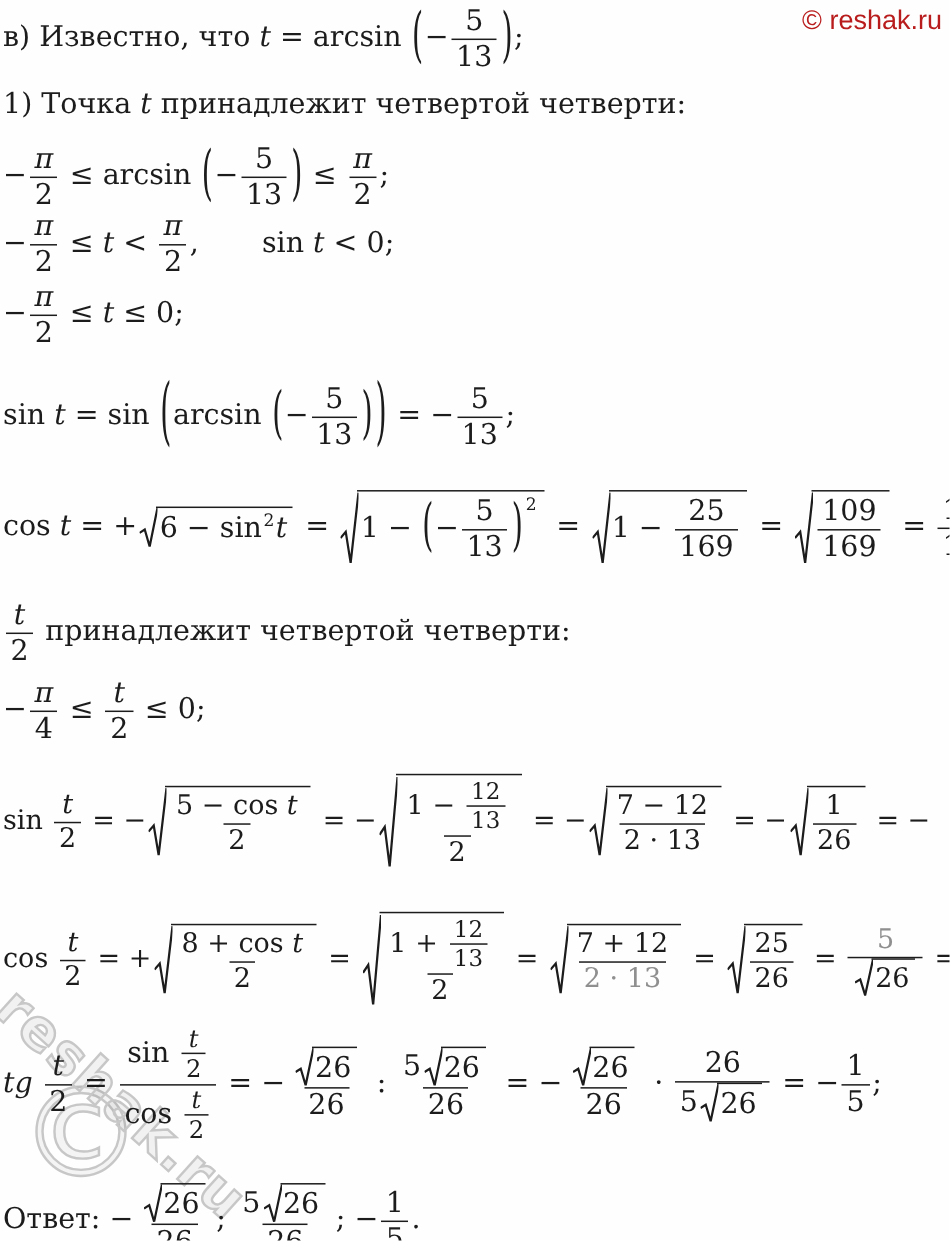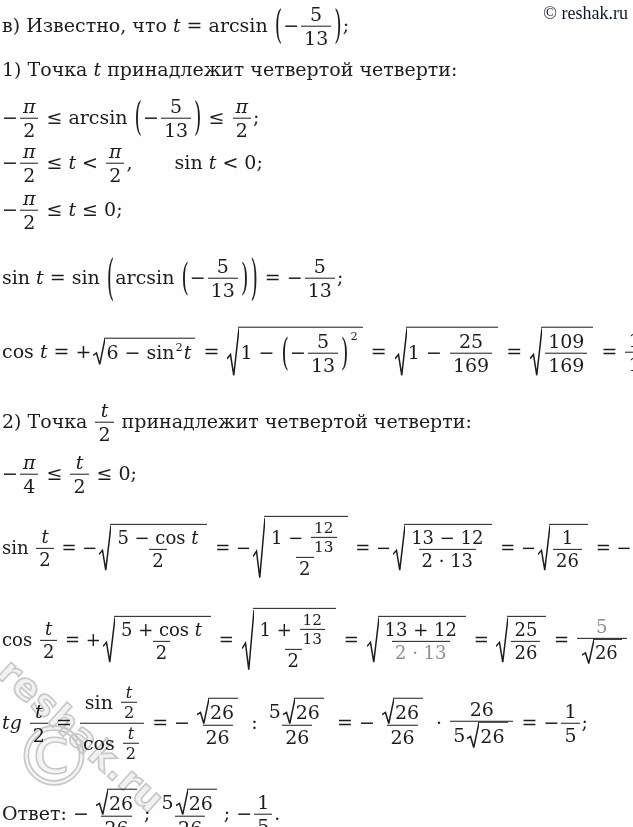--- a/index.html
+++ b/index.html
@@ -24,22 +24,22 @@
   .sqrt{position:relative;display:inline-flex;padding-left:11px;margin:0 2px;}
   .sqrt>svg{position:absolute;left:0;top:0;width:12px;height:100%;}
   .sqrt>.c{display:inline-flex;align-items:center;
            border-top:1.6px solid #1c1c1c;padding:2px 4px 1px 2px;
            white-space:pre;}
   .sup{font-size:0.6em;align-self:flex-start;line-height:1.1;margin:0 1px;}
   .par{display:inline-block;margin:0 1px;}
   .sp{display:inline-block;}
 
   
-  .wm-top{position:absolute;right:5px;top:3px;font-size:18px;color:#0f172a;
-          z-index:1;font-family:Liberation Serif, serif;}
+  .wm-top{position:absolute;right:5px;top:3px;font-size:18px;color:#b91c1c;
+          z-index:1;font-family:Liberation Sans, sans-serif;}
   .wm-diag{position:absolute;left:18px;top:650px;
            transform:rotate(42deg);transform-origin:left top;
            font-family:"DejaVu Sans",sans-serif;font-weight:bold;
            font-size:37px;letter-spacing:1px;
            color:rgba(0,0,0,0.05);-webkit-text-stroke:1.6px #c7c7c7;
            z-index:1;}
   .wm-copy{position:absolute;left:13px;top:716px;
            font-family:"DejaVu Sans",sans-serif;font-size:82px;line-height:1;
            color:rgba(0,0,0,0.04);-webkit-text-stroke:1.6px #c7c7c7;
            z-index:1;}
@@ -60,38 +60,38 @@
       <div class="mline" style="top: 278px;"><span class="rm">sin </span><span class="it">t</span><span class="rm"> = sin </span><span class="par" style="transform: scaleY(2.6);">(</span><span class="rm">arcsin </span><span class="par" style="transform: scaleY(2);">(</span><span class="rm">−</span><span class="frac"><span class="n"><span class="rm">5</span></span><span class="d"><span class="rm">13</span></span></span><span class="par" style="transform: scaleY(2);">)</span><span class="par" style="transform: scaleY(2.6);">)</span><span class="rm"> = −</span><span class="frac"><span class="n"><span class="rm">5</span></span><span class="d"><span class="rm">13</span></span></span><span class="rm">;</span></div>
       <div class="mline" style="top: 352px;"><span class="rm">cos </span><span class="it">t</span><span class="rm"> = +</span><span class="sqrt"><svg viewBox="0 0 11 30" preserveAspectRatio="none">
             <path d="M0 19 L3.2 16.5 L6.2 28.8 L11 1" fill="none" stroke="#1c1c1c" stroke-width="1.5" vector-effect="non-scaling-stroke"></path>
           </svg><span class="c"><span class="rm">6 − sin</span><span class="sup">2</span><span class="it">t</span></span></span><span class="rm"> = </span><span class="sqrt"><svg viewBox="0 0 11 30" preserveAspectRatio="none">
             <path d="M0 19 L3.2 16.5 L6.2 28.8 L11 1" fill="none" stroke="#1c1c1c" stroke-width="1.5" vector-effect="non-scaling-stroke"></path>
           </svg><span class="c"><span class="rm">1 − </span><span class="par" style="transform: scaleY(2);">(</span><span class="rm">−</span><span class="frac"><span class="n"><span class="rm">5</span></span><span class="d"><span class="rm">13</span></span></span><span class="par" style="transform: scaleY(2);">)</span><span class="sup">2</span></span></span><span class="rm"> = </span><span class="sqrt"><svg viewBox="0 0 11 30" preserveAspectRatio="none">
             <path d="M0 19 L3.2 16.5 L6.2 28.8 L11 1" fill="none" stroke="#1c1c1c" stroke-width="1.5" vector-effect="non-scaling-stroke"></path>
           </svg><span class="c"><span class="rm">1 − </span><span class="frac"><span class="n"><span class="rm">25</span></span><span class="d"><span class="rm">169</span></span></span></span></span><span class="rm"> = </span><span class="sqrt"><svg viewBox="0 0 11 30" preserveAspectRatio="none">
             <path d="M0 19 L3.2 16.5 L6.2 28.8 L11 1" fill="none" stroke="#1c1c1c" stroke-width="1.5" vector-effect="non-scaling-stroke"></path>
           </svg><span class="c"><span class="frac"><span class="n"><span class="rm">109</span></span><span class="d"><span class="rm">169</span></span></span></span></span><span class="rm"> = </span><span class="frac"><span class="n"><span class="rm">12</span></span><span class="d"><span class="rm">13</span></span></span></div>
-      <div class="mline" style="top: 422px;"><span class="rm">2) Точка </span><span class="frac"><span class="n"><span class="it">t</span></span><span class="d"><span class="rm">2</span></span></span><span class="rm"> принадлежит четвертой четверти:</span></div>
+      <div class="mline" style="top: 422px;"><span class="frac"><span class="n"><span class="it">t</span></span><span class="d"><span class="rm">2</span></span></span><span class="rm"> принадлежит четвертой четверти:</span></div>
       <div class="mline" style="top: 474px;"><span class="rm">−</span><span class="frac"><span class="n"><span class="it">π</span></span><span class="d"><span class="rm">4</span></span></span><span class="rm"> ≤ </span><span class="frac"><span class="n"><span class="it">t</span></span><span class="d"><span class="rm">2</span></span></span><span class="rm"> ≤ 0;</span></div>
       <div class="mline" style="top: 548px; font-size: 18px;"><span class="rm">sin </span><span class="frac"><span class="n"><span class="it">t</span></span><span class="d"><span class="rm">2</span></span></span><span class="rm"> = −</span><span class="sqrt"><svg viewBox="0 0 11 30" preserveAspectRatio="none">
             <path d="M0 19 L3.2 16.5 L6.2 28.8 L11 1" fill="none" stroke="#1c1c1c" stroke-width="1.5" vector-effect="non-scaling-stroke"></path>
           </svg><span class="c"><span class="frac"><span class="n"><span class="rm">5 − cos </span><span class="it">t</span></span><span class="d"><span class="rm">2</span></span></span></span></span><span class="rm"> = −</span><span class="sqrt"><svg viewBox="0 0 11 30" preserveAspectRatio="none">
             <path d="M0 19 L3.2 16.5 L6.2 28.8 L11 1" fill="none" stroke="#1c1c1c" stroke-width="1.5" vector-effect="non-scaling-stroke"></path>
           </svg><span class="c"><span class="frac"><span class="n"><span class="rm">1 − </span><span class="frac"><span class="n"><span class="rm">12</span></span><span class="d"><span class="rm">13</span></span></span></span><span class="d"><span class="rm">2</span></span></span></span></span><span class="rm"> = −</span><span class="sqrt"><svg viewBox="0 0 11 30" preserveAspectRatio="none">
             <path d="M0 19 L3.2 16.5 L6.2 28.8 L11 1" fill="none" stroke="#1c1c1c" stroke-width="1.5" vector-effect="non-scaling-stroke"></path>
-          </svg><span class="c"><span class="frac"><span class="n"><span class="rm">13 − 12</span></span><span class="d"><span class="rm">2 · 13</span></span></span></span></span><span class="rm"> = −</span><span class="sqrt"><svg viewBox="0 0 11 30" preserveAspectRatio="none">
+          </svg><span class="c"><span class="frac"><span class="n"><span class="rm">7 − 12</span></span><span class="d"><span class="rm">2 · 13</span></span></span></span></span><span class="rm"> = −</span><span class="sqrt"><svg viewBox="0 0 11 30" preserveAspectRatio="none">
             <path d="M0 19 L3.2 16.5 L6.2 28.8 L11 1" fill="none" stroke="#1c1c1c" stroke-width="1.5" vector-effect="non-scaling-stroke"></path>
           </svg><span class="c"><span class="frac"><span class="n"><span class="rm">1</span></span><span class="d"><span class="rm">26</span></span></span></span></span><span class="rm"> = −</span></div>
       <div class="mline" style="top: 640px; font-size: 18px;"><span class="rm">cos </span><span class="frac"><span class="n"><span class="it">t</span></span><span class="d"><span class="rm">2</span></span></span><span class="rm"> = +</span><span class="sqrt"><svg viewBox="0 0 11 30" preserveAspectRatio="none">
             <path d="M0 19 L3.2 16.5 L6.2 28.8 L11 1" fill="none" stroke="#1c1c1c" stroke-width="1.5" vector-effect="non-scaling-stroke"></path>
-          </svg><span class="c"><span class="frac"><span class="n"><span class="rm">5 + cos </span><span class="it">t</span></span><span class="d"><span class="rm">2</span></span></span></span></span><span class="rm"> = </span><span class="sqrt"><svg viewBox="0 0 11 30" preserveAspectRatio="none">
+          </svg><span class="c"><span class="frac"><span class="n"><span class="rm">8 + cos </span><span class="it">t</span></span><span class="d"><span class="rm">2</span></span></span></span></span><span class="rm"> = </span><span class="sqrt"><svg viewBox="0 0 11 30" preserveAspectRatio="none">
             <path d="M0 19 L3.2 16.5 L6.2 28.8 L11 1" fill="none" stroke="#1c1c1c" stroke-width="1.5" vector-effect="non-scaling-stroke"></path>
           </svg><span class="c"><span class="frac"><span class="n"><span class="rm">1 + </span><span class="frac"><span class="n"><span class="rm">12</span></span><span class="d"><span class="rm">13</span></span></span></span><span class="d"><span class="rm">2</span></span></span></span></span><span class="rm"> = </span><span class="sqrt"><svg viewBox="0 0 11 30" preserveAspectRatio="none">
             <path d="M0 19 L3.2 16.5 L6.2 28.8 L11 1" fill="none" stroke="#1c1c1c" stroke-width="1.5" vector-effect="non-scaling-stroke"></path>
-          </svg><span class="c"><span class="frac"><span class="n"><span class="rm">13 + 12</span></span><span class="d"><span class="rm dim">2 · 13</span></span></span></span></span><span class="rm"> = </span><span class="sqrt"><svg viewBox="0 0 11 30" preserveAspectRatio="none">
+          </svg><span class="c"><span class="frac"><span class="n"><span class="rm">7 + 12</span></span><span class="d"><span class="rm dim">2 · 13</span></span></span></span></span><span class="rm"> = </span><span class="sqrt"><svg viewBox="0 0 11 30" preserveAspectRatio="none">
             <path d="M0 19 L3.2 16.5 L6.2 28.8 L11 1" fill="none" stroke="#1c1c1c" stroke-width="1.5" vector-effect="non-scaling-stroke"></path>
           </svg><span class="c"><span class="frac"><span class="n"><span class="rm">25</span></span><span class="d"><span class="rm">26</span></span></span></span></span><span class="rm"> = </span><span class="frac"><span class="n"><span class="rm dim">5</span></span><span class="d"><span class="sqrt"><svg viewBox="0 0 11 30" preserveAspectRatio="none">
                 <path d="M0 19 L3.2 16.5 L6.2 28.8 L11 1" fill="none" stroke="#1c1c1c" stroke-width="1.5" vector-effect="non-scaling-stroke"></path>
               </svg><span class="c"><span class="rm">26</span></span></span></span></span><span class="rm"> = </span></div>
       <div class="mline" style="top: 723px;"><span class="it">tg </span><span class="frac"><span class="n"><span class="it">t</span></span><span class="d"><span class="rm">2</span></span></span><span class="rm"> = </span><span class="frac"><span class="n"><span class="rm">sin </span><span class="frac"><span class="n"><span class="it">t</span></span><span class="d"><span class="rm">2</span></span></span></span><span class="d"><span class="rm">cos </span><span class="frac"><span class="n"><span class="it">t</span></span><span class="d"><span class="rm">2</span></span></span></span></span><span class="rm"> = −</span><span class="frac"><span class="n"><span class="sqrt"><svg viewBox="0 0 11 30" preserveAspectRatio="none">
                 <path d="M0 19 L3.2 16.5 L6.2 28.8 L11 1" fill="none" stroke="#1c1c1c" stroke-width="1.5" vector-effect="non-scaling-stroke"></path>
               </svg><span class="c"><span class="rm">26</span></span></span></span><span class="d"><span class="rm">26</span></span></span><span class="rm"> : </span><span class="frac"><span class="n"><span class="rm">5</span><span class="sqrt"><svg viewBox="0 0 11 30" preserveAspectRatio="none">
                 <path d="M0 19 L3.2 16.5 L6.2 28.8 L11 1" fill="none" stroke="#1c1c1c" stroke-width="1.5" vector-effect="non-scaling-stroke"></path>
               </svg><span class="c"><span class="rm">26</span></span></span></span><span class="d"><span class="rm">26</span></span></span><span class="rm"> = −</span><span class="frac"><span class="n"><span class="sqrt"><svg viewBox="0 0 11 30" preserveAspectRatio="none">
                 <path d="M0 19 L3.2 16.5 L6.2 28.8 L11 1" fill="none" stroke="#1c1c1c" stroke-width="1.5" vector-effect="non-scaling-stroke"></path>

